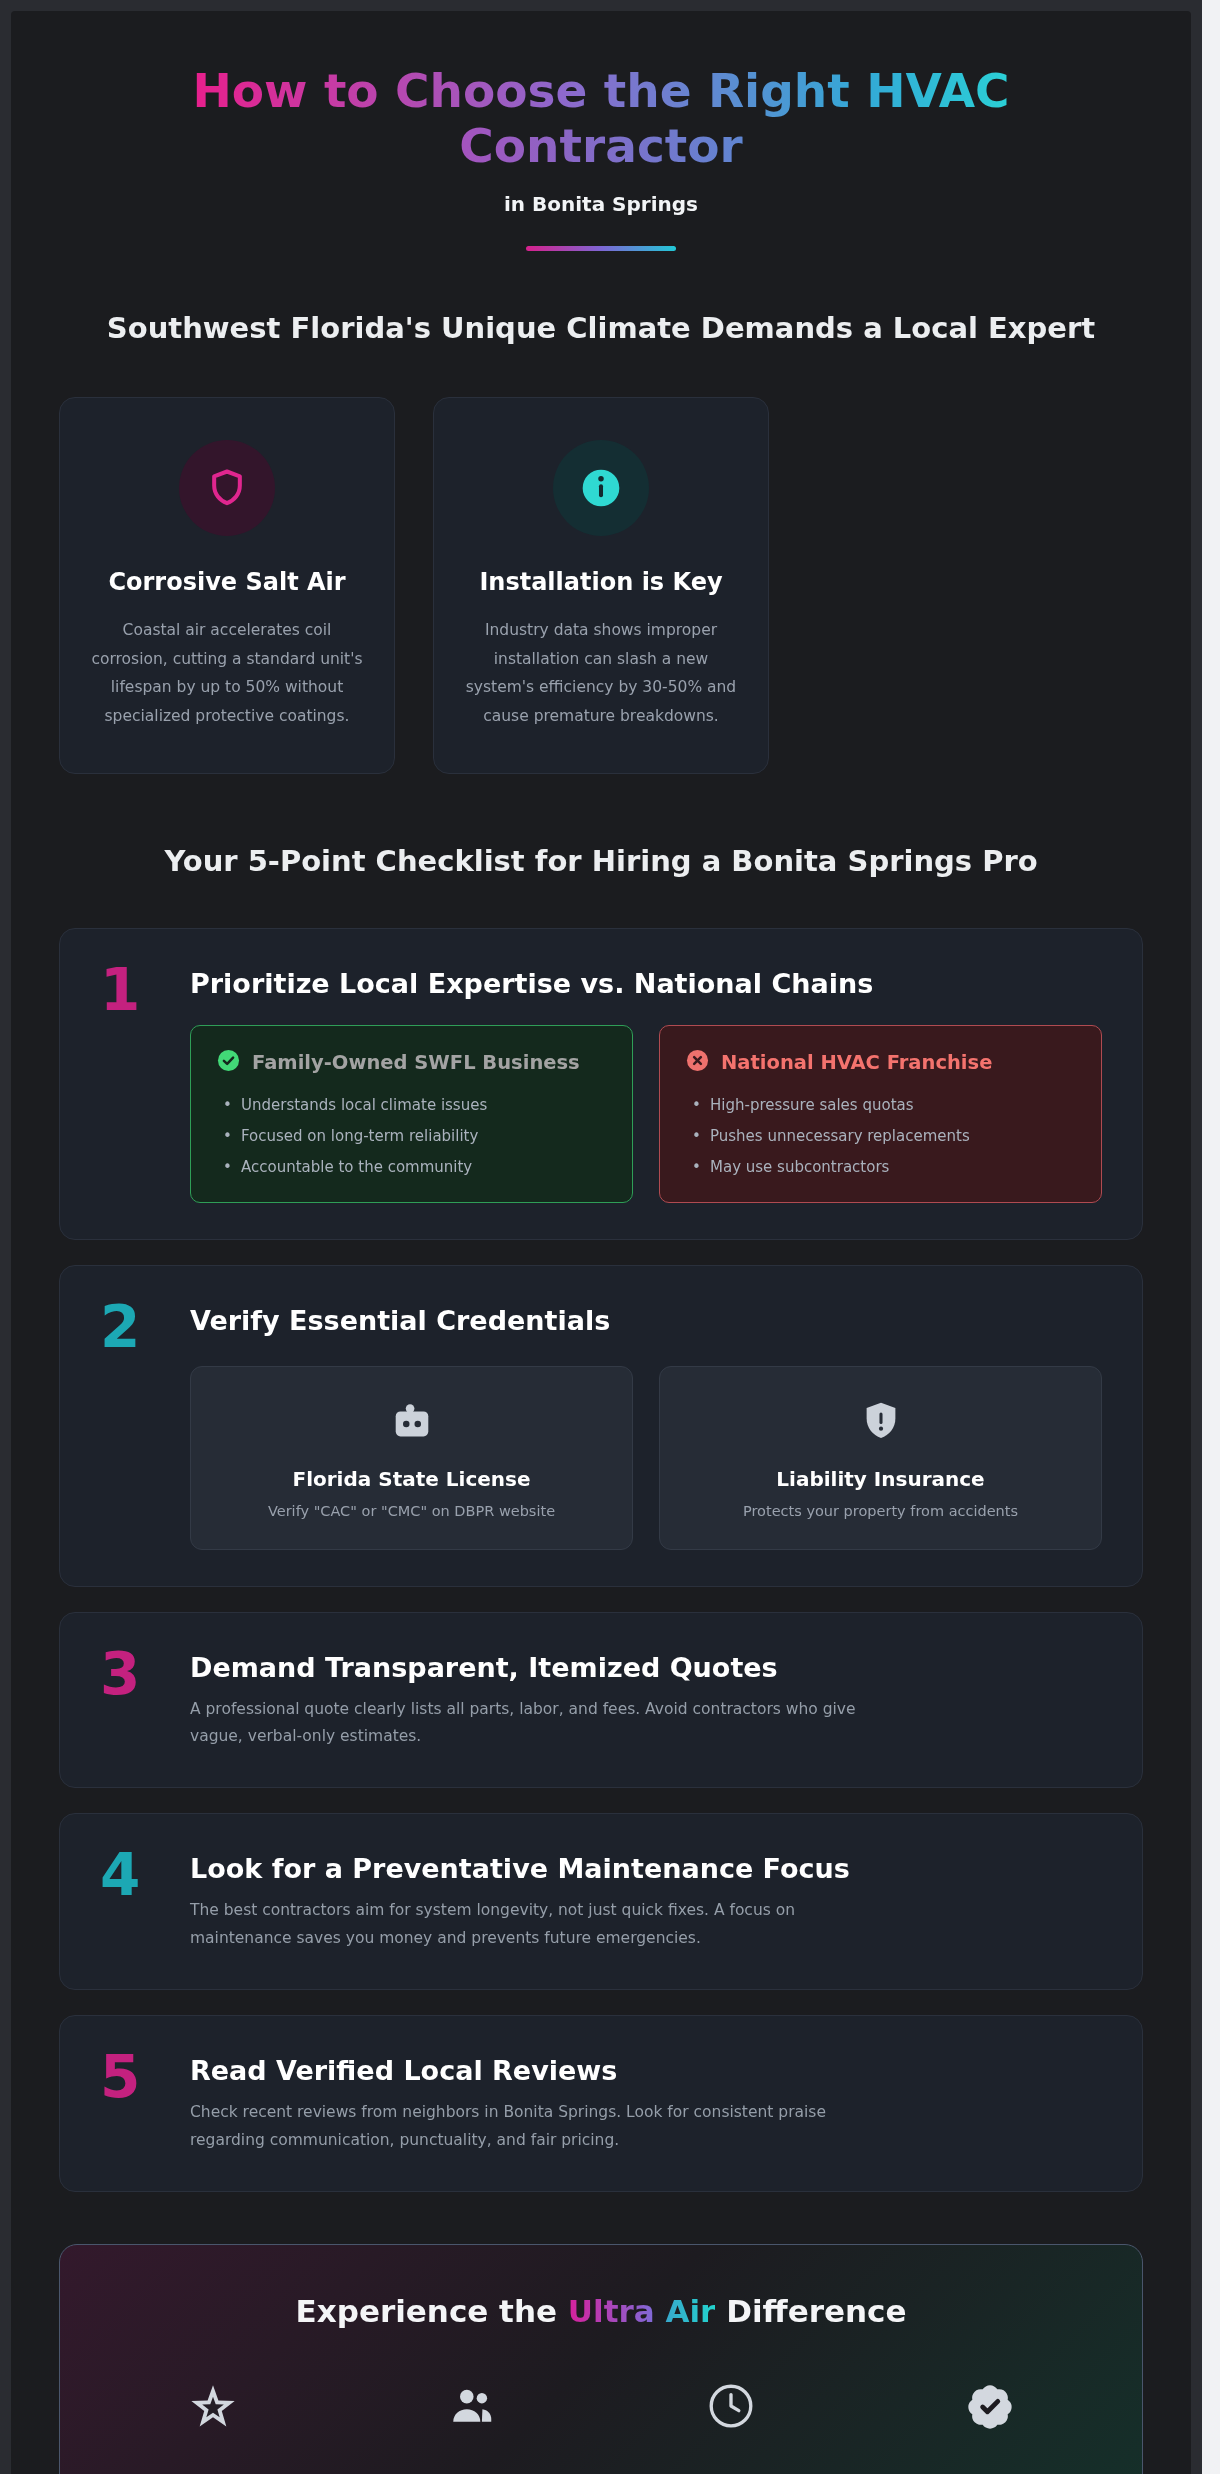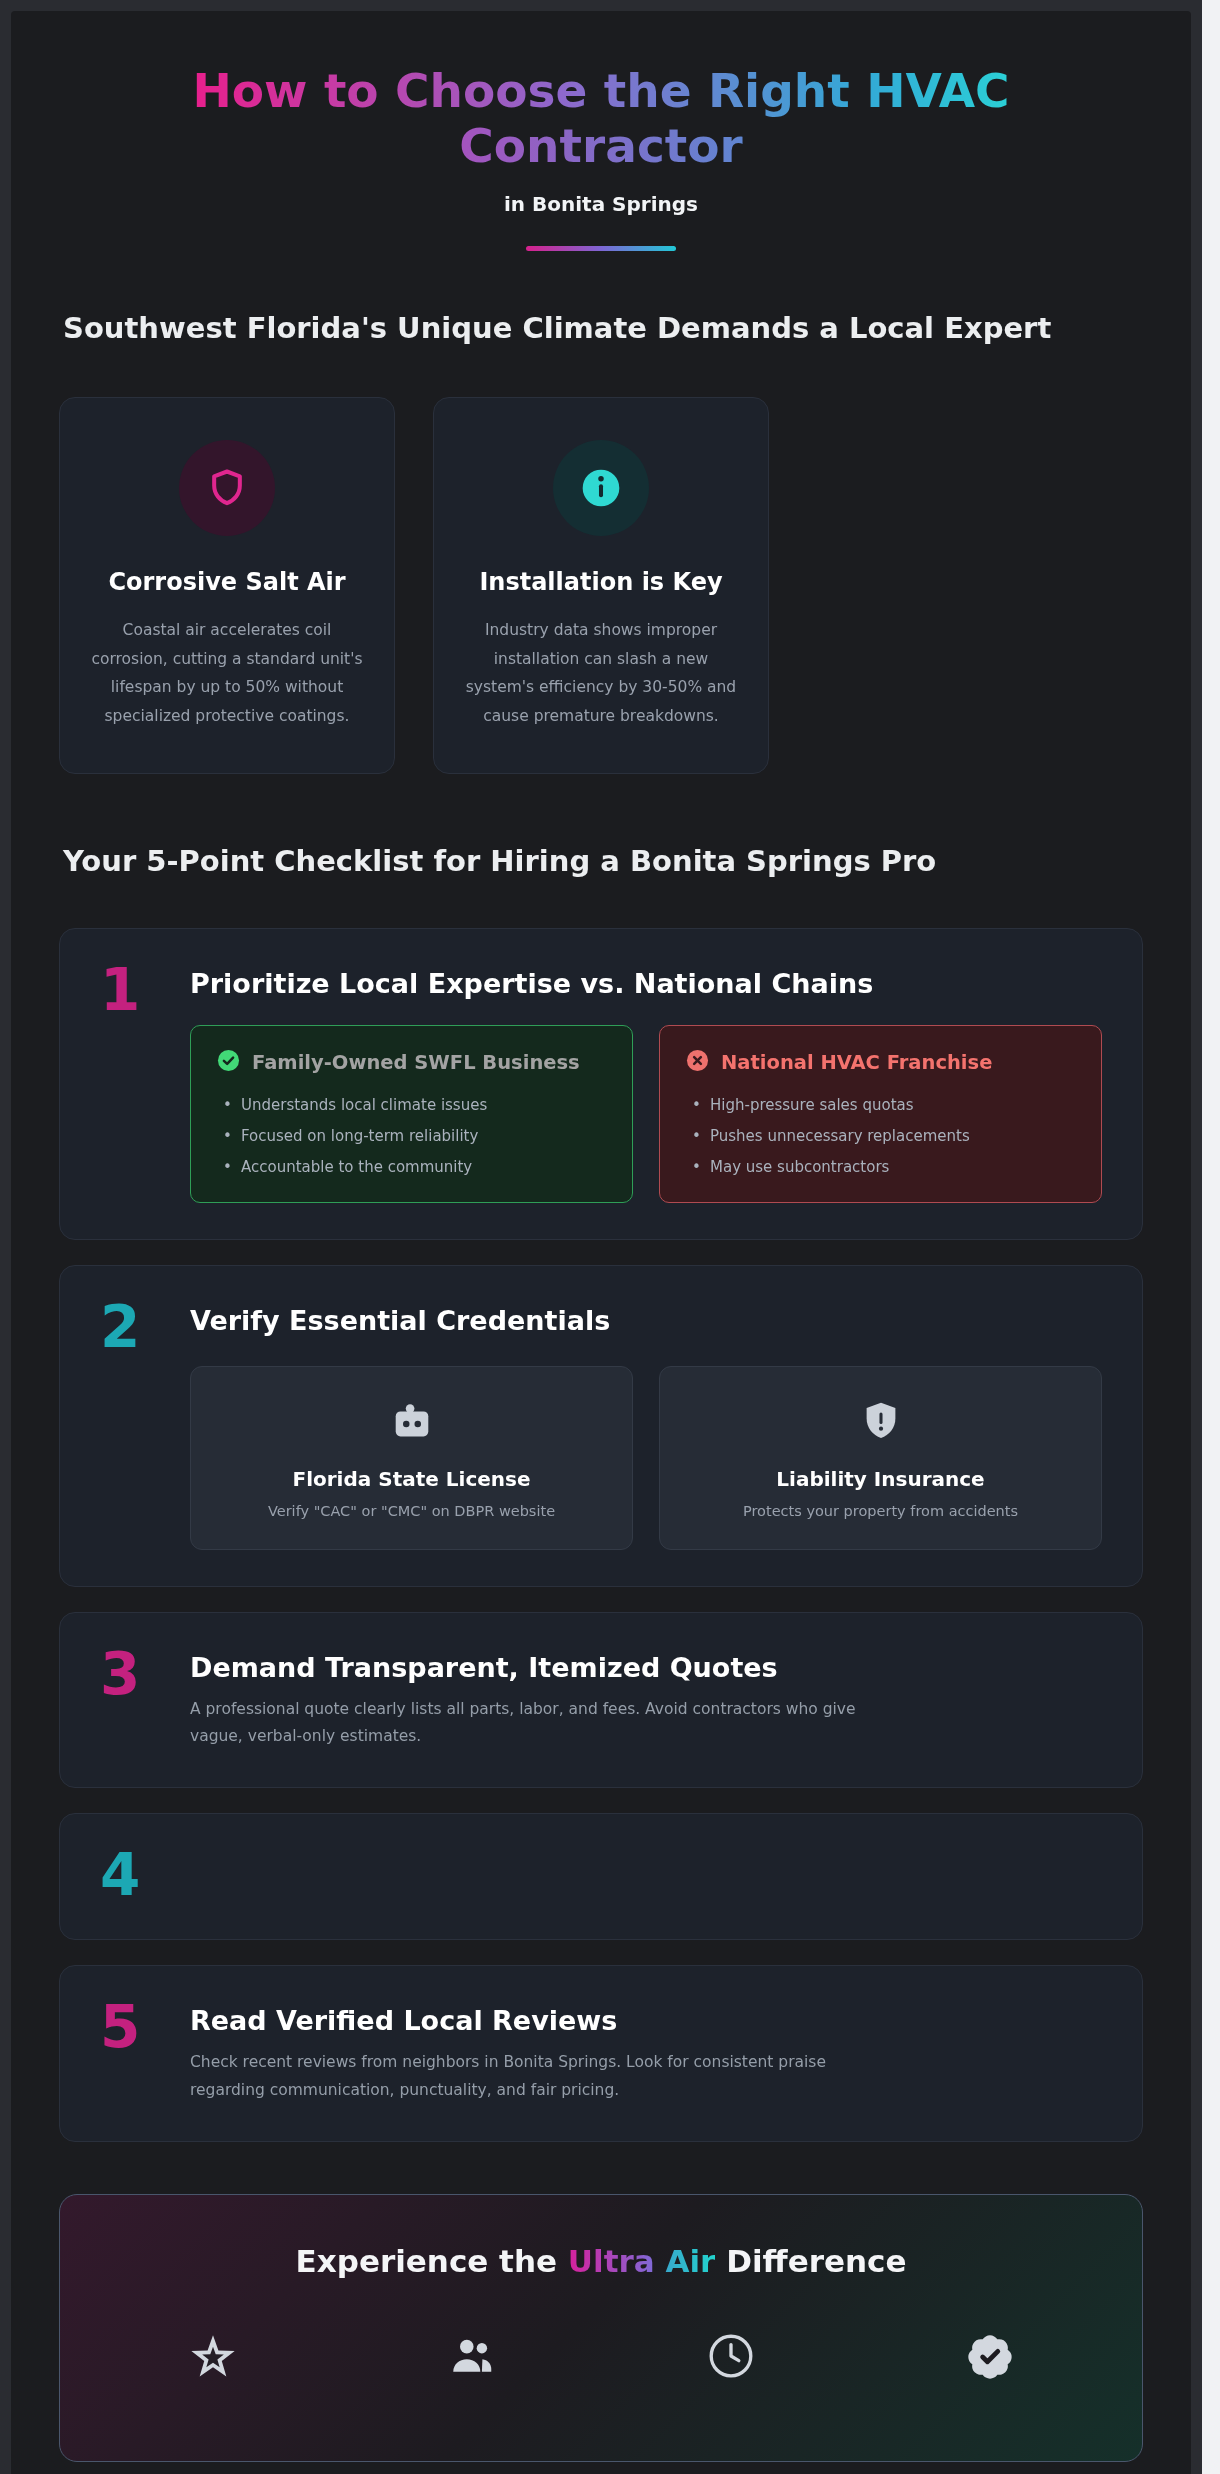--- a/index.html
+++ b/index.html
@@ -38,21 +38,21 @@
     -webkit-background-clip:text; background-clip:text; color:transparent;
   }
   .subtitle { text-align:center; color:#f2f4f6; font-size:20px; font-weight:bold; margin-top:18px; }
   .title-divider {
     width:150px; height:5px; border-radius:3px; margin:30px auto 0;
     background:linear-gradient(90deg,#d6218c,#7e66d4,#22c7d6);
   }
 
   
   .climate { margin-top:60px; }
-  .section-heading { color:#eceef0; font-size:29px; font-weight:bold; margin:4px; }
+  .section-heading { text-align:center; color:#eceef0; font-size:29px; font-weight:bold; margin:11px; }
   .climate-cards { display:grid; grid-template-columns:repeat(3,1fr); gap:38px; margin-top:52px; }
   .climate-card {
     background:#1d222b; border:1px solid #2a303c; border-radius:16px;
     padding:42px 26px 42px; text-align:center;
   }
   .icon-circle {
     width:96px; height:96px; border-radius:50%; margin:0 auto 32px;
     display:flex; align-items:center; justify-content:center;
   }
   .icon-circle.teal { background:#142e33; }
@@ -244,20 +244,24 @@
         <div class="item-card">
           <div class="item-num pink">3</div>
           <div class="item-body">
             <h3 class="item-title">Demand Transparent, Itemized Quotes</h3>
             <p class="item-desc">A professional quote clearly lists all parts, labor, and fees. Avoid contractors who give vague, verbal-only estimates.</p>
           </div>
         </div>
 
         <div class="item-card">
           <div class="item-num teal">4</div>
+          <div class="item-body">
+            <h3 class="item-title">Look for a Preventative Maintenance Focus</h3>
+            <p class="item-desc">The best contractors aim for system longevity, not just quick fixes. A focus on maintenance saves you money and prevents future emergencies.</p>
+          </div>
         </div>
 
         <div class="item-card">
           <div class="item-num pink">5</div>
           <div class="item-body">
             <h3 class="item-title">Read Verified Local Reviews</h3>
             <p class="item-desc">Check recent reviews from neighbors in Bonita Springs. Look for consistent praise regarding communication, punctuality, and fair pricing.</p>
           </div>
         </div>
 

